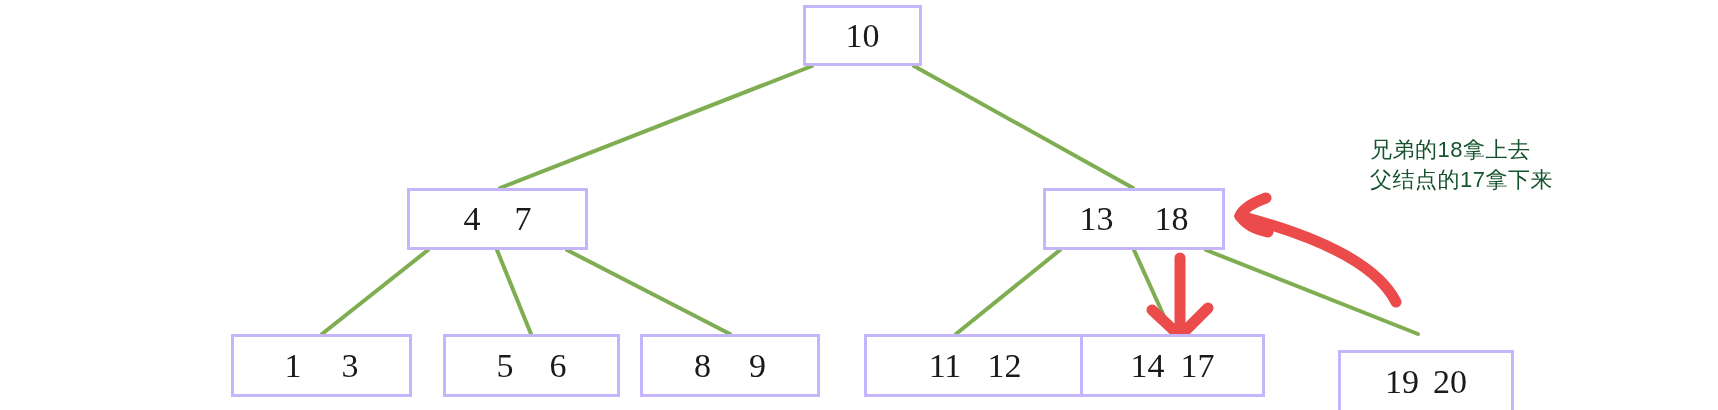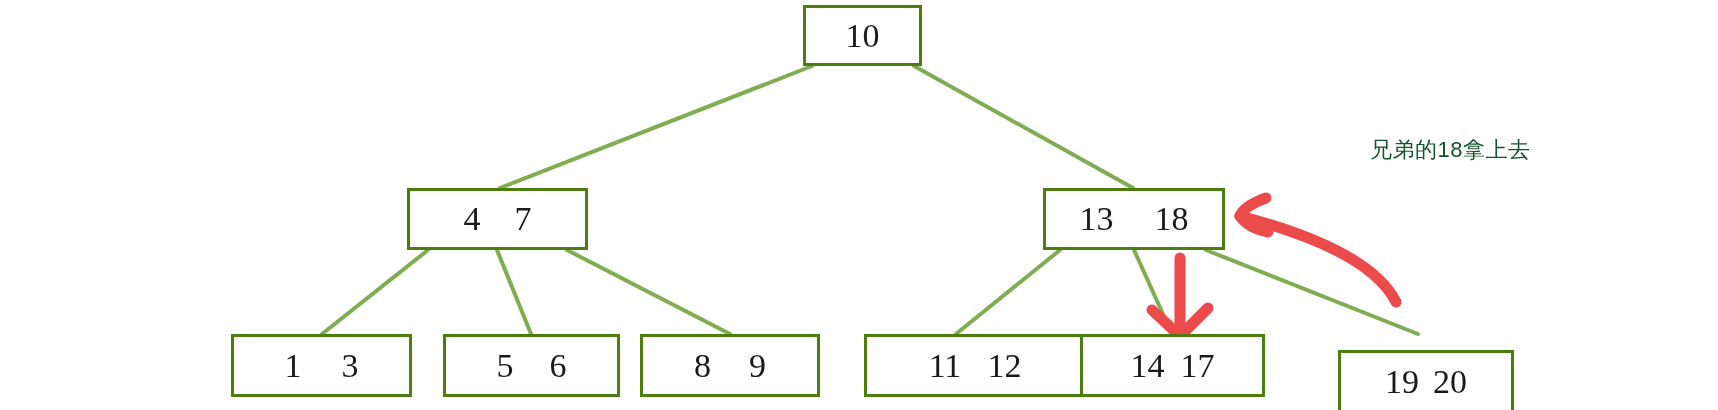--- a/index.html
+++ b/index.html
@@ -20,21 +20,21 @@
   #edges {
     position: absolute;
     left: 0;
     top: 0;
     width: 1718px;
     height: 410px;
   }
   .node {
     position: absolute;
     box-sizing: border-box;
-    border: 3px solid #4d7c0f;
+    border: 3px solid #c4b5fd;
     background: #ffffff;
     display: flex;
     align-items: center;
     justify-content: center;
     z-index: 3;
   }
   .node .keys {
     display: flex;
     align-items: baseline;
     justify-content: center;
@@ -147,15 +147,16 @@
 
   <div class="node" style="left:1338px; top:342px; width:176px; height:63px;margin-top:8px;">
     <div class="keys" style="gap:14px;">
       <span class="key">19</span>
       <span class="key">20</span>
     </div>
   </div>
 
   <div class="annotation" style="left:1370px; top:135px;">
     <div>兄弟的18拿上去</div>
+    <div>父结点的17拿下来</div>
   </div>
 
 </div>
 
 </body></html>

